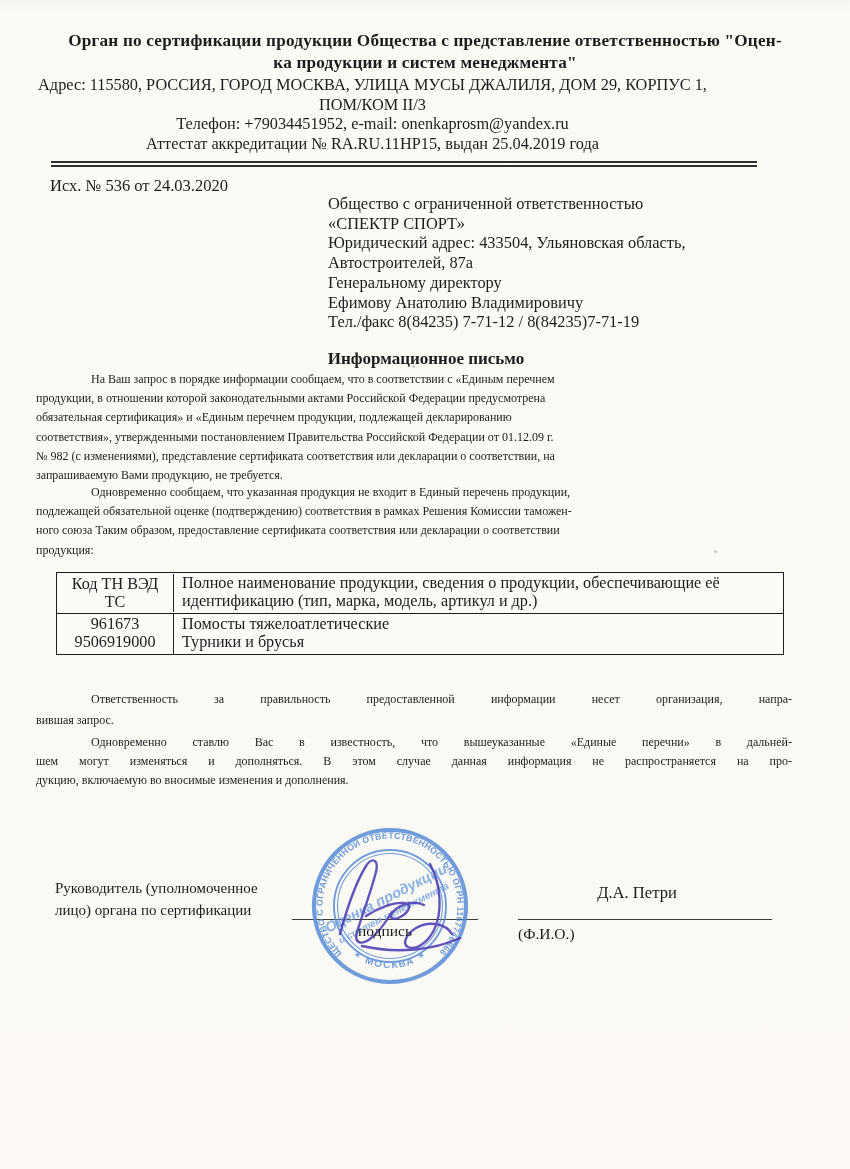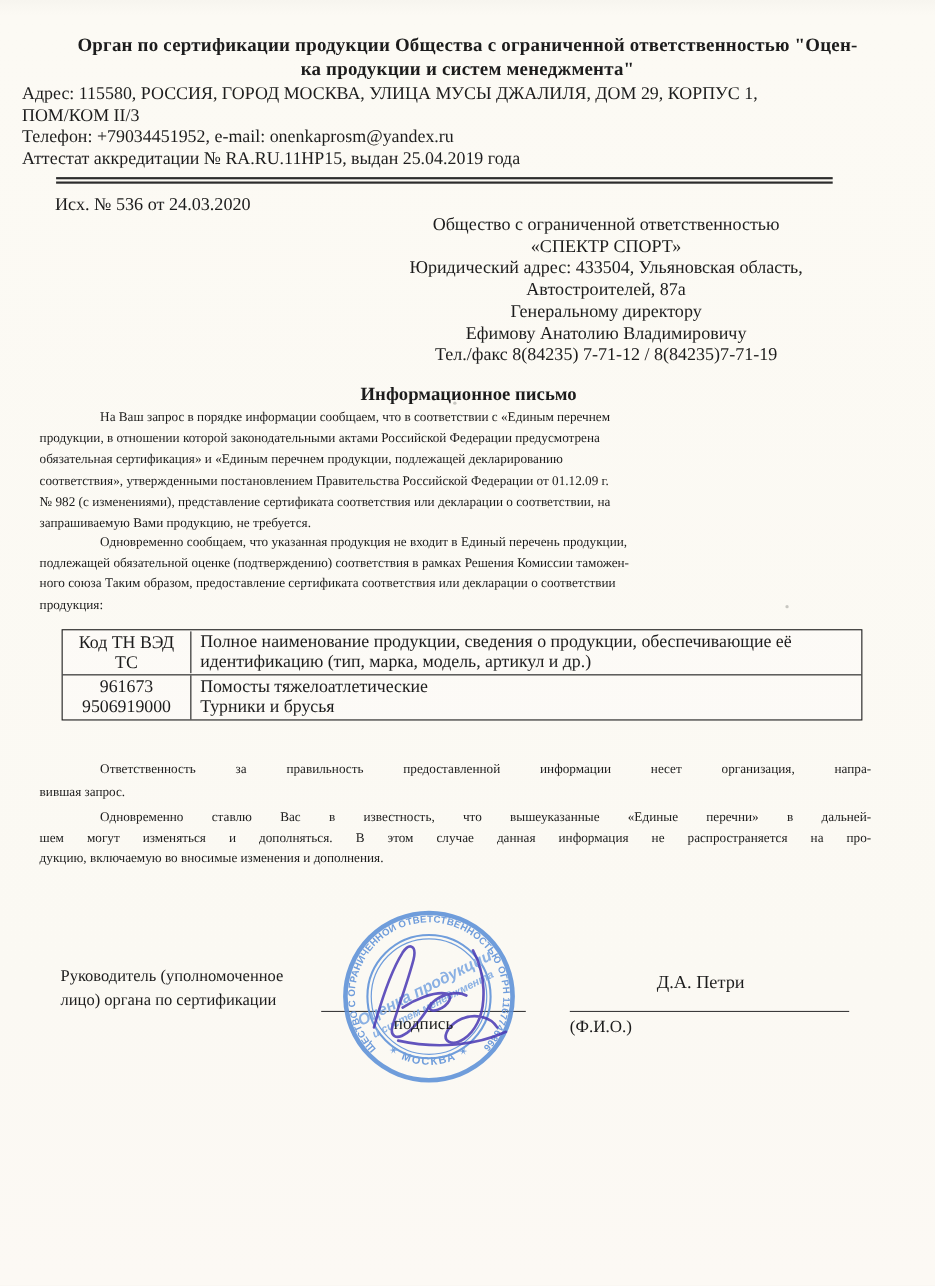--- a/index.html
+++ b/index.html
@@ -6,28 +6,28 @@
   .page {
     position:relative; width:850px; height:1169px; margin:0 auto;
     background:linear-gradient(180deg,#f7f5ef 0px,#fcfaf4 14px,#fbf9f3 900px,#fcf9f4 1169px);
     font-family:"Liberation Serif","DejaVu Serif",serif;
     color:#1c1c1c; overflow:hidden;
   }
   .ln { white-space:nowrap; }
   
   .lh-title { position:absolute; top:30px; left:0; width:850px; text-align:center;
               font-weight:bold; font-size:17.2px; line-height:22.3px; letter-spacing:.2px; }
-  .lh-info  { position:absolute; top:75px; left:0; width:745px; text-align:left;
-              font-size:16.3px; line-height:19.7px;margin-left:20px; }
+  .lh-info  { position:absolute; top:75px; left:0; width:745px; text-align:center;
+              font-size:16.3px; line-height:19.7px; }
   .rule { position:absolute; left:51px; top:161px; width:706px; height:2px;
           border-top:2px solid #2c2c2c; border-bottom:2px solid #2c2c2c; }
   .outgoing { position:absolute; left:50px; top:176px; font-size:16.5px; }
   
-  .recipient { position:absolute; top:194px; right:59px; width:480px;
-               text-align:center; font-size:16.4px; line-height:19.7px; }
+  .recipient { position:absolute; top:194px; right:42px; width:480px;
+               text-align:left; font-size:16.4px; line-height:19.7px; }
   
   .letter-title { position:absolute; left:48px; top:349px; width:756px; text-align:center;
                   font-weight:bold; font-size:17px; }
   .para { position:absolute; left:36px; width:756px; font-size:12px; }
   .para .ln { line-height:19.2px; }
   .p1 { top:370px; }
   .p2 { top:483px; }
   .p3 { top:689px; } .p3 .ln { line-height:20.5px; }
   .p4 { top:733px; } .p4 .ln { line-height:19px; }
   .ind { text-indent:55px; }
@@ -57,21 +57,21 @@
   .stamp text { font-family:"Liberation Sans","DejaVu Sans",sans-serif; }
   .speck { position:absolute; width:3px; height:3px; border-radius:50%;
            background:#8a8a86; opacity:.45; }
 </style>
 </head>
 <body>
 
 <div class="page">
 
   <div class="lh-title">
-    <div class="ln">Орган по сертификации продукции Общества с ограниченной ответственностью "Оцен-</div>
+    <div class="ln">Орган по сертификации продукции Общества с представление ответственностью "Оцен-</div>
     <div class="ln">ка продукции и систем менеджмента"</div>
   </div>
   <div class="lh-info">
     <div class="ln">Адрес: 115580, РОССИЯ, ГОРОД МОСКВА, УЛИЦА МУСЫ ДЖАЛИЛЯ, ДОМ 29, КОРПУС 1,</div>
     <div class="ln">ПОМ/КОМ II/3</div>
     <div class="ln">Телефон: +79034451952, e-mail: onenkaprosm@yandex.ru</div>
     <div class="ln">Аттестат аккредитации № RA.RU.11HP15, выдан 25.04.2019 года</div>
   </div>
   <div class="rule"></div>
 

